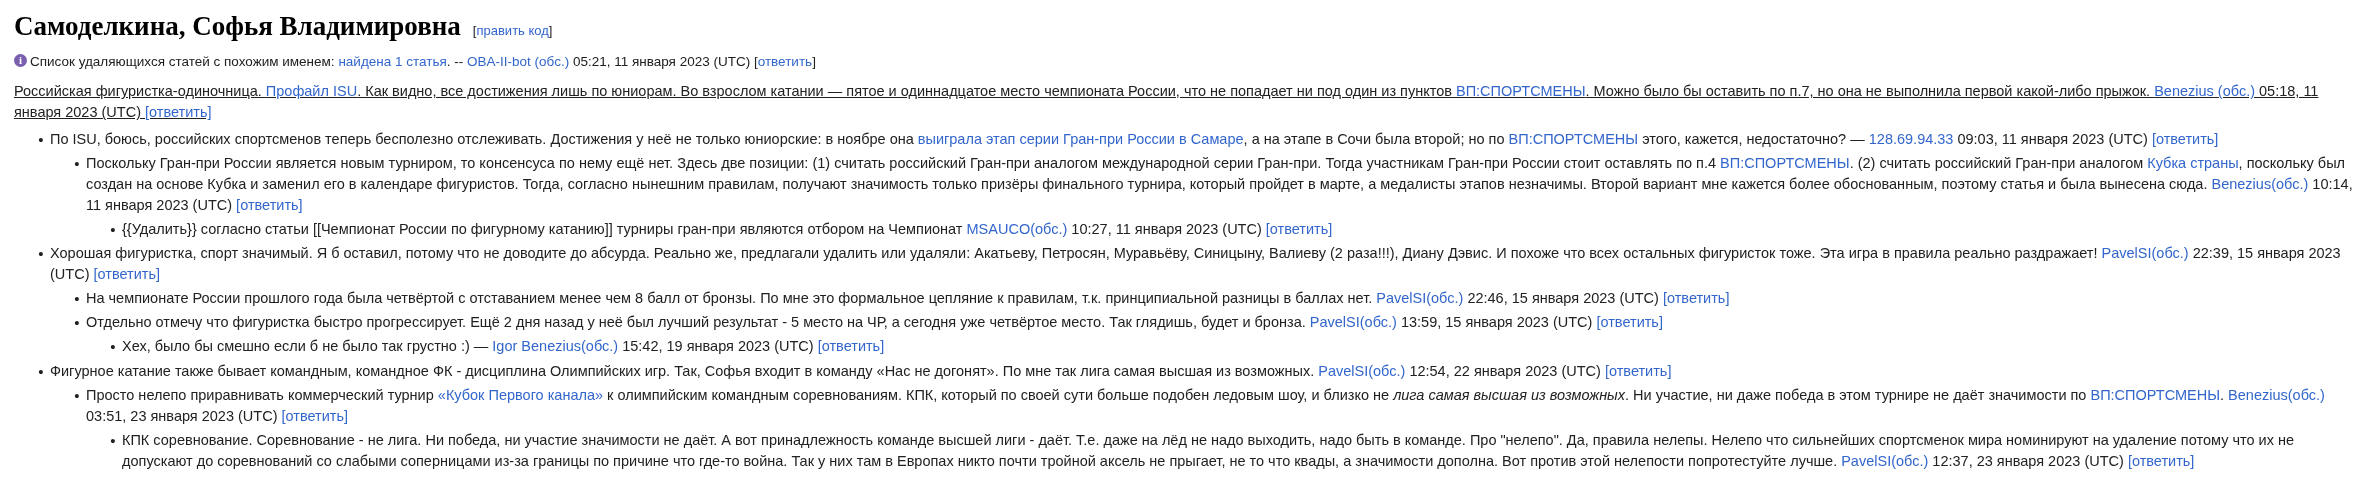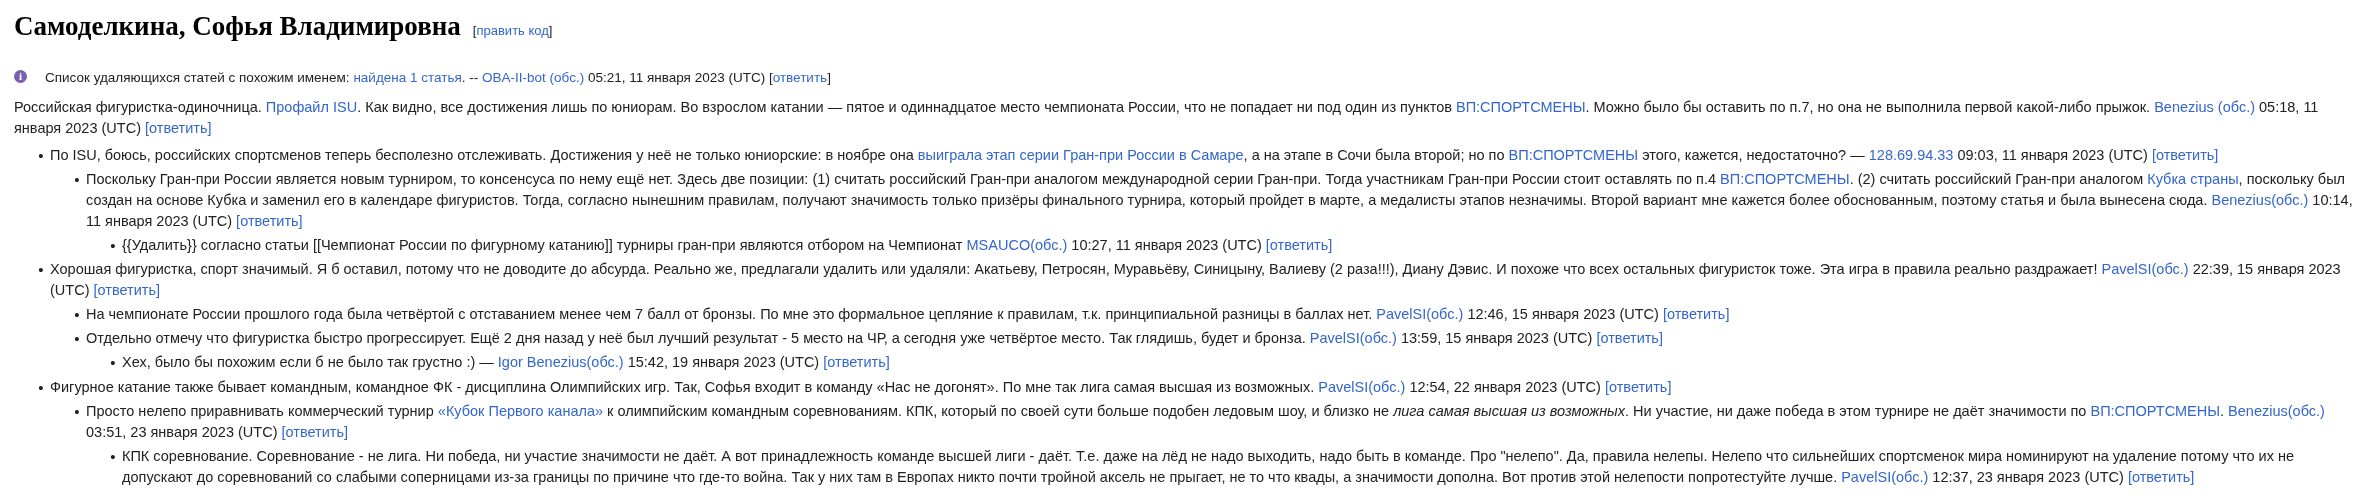--- a/index.html
+++ b/index.html
@@ -9,41 +9,41 @@
     font-family:"Liberation Sans", sans-serif;
     font-size:14.5px;
     line-height:1.45;
     color:#202122;
   }
   .page{padding:10px 14px 8px 14px;}
   h1.title{
     font-family:"Liberation Serif", serif;
     font-size:27px;
     font-weight:bold;
-    margin:0 0 22px 0;
+    margin:0 0 6px 0;
     padding:0 0 2px 0;
     line-height:1.25;
     color:#000;
   }
   h1.title .editlink{
     font-family:"Liberation Sans", sans-serif;
     font-size:13px;
     font-weight:normal;
     color:#202122;
     margin-left:12px;
     white-space:nowrap;
   }
   h1.title .editlink .br{color:#202122;}
   a{color:#3366cc;text-decoration:none;}
   .notice{
     margin:2px 0 10px 0;
     font-size:13.5px;
     display:flex;
     align-items:flex-start;
-    gap:18px;
+    gap:3px;
     text-align:right;
   }
   .notice .icon{
     display:inline-block;
     width:13px;height:13px;
     border-radius:50%;
     background:#7a5fb0;
     position:relative;
     margin-top:2px;
     flex:none;
@@ -52,21 +52,21 @@
     content:"i";
     position:absolute;
     left:0;right:0;top:-1px;
     text-align:center;
     font-family:"Liberation Serif",serif;
     font-size:11px;
     font-weight:bold;
     color:#fff;
     line-height:14px;
   }
-  p.intro{margin:0 0 6px 0;}
+  p.intro{margin:0 0 6px 0;text-decoration:underline;}
   ul{margin:0;padding:0;list-style:none;}
   li.comment{
     position:relative;
     margin:3px 0 3px 0;
   }
   li.comment > .bullet{
     position:absolute;
     left:-14px;
     top:0px;
     width:10px;
@@ -102,23 +102,23 @@
   </p>
 
   <div id="thread">
       <ul class="lvl1">
         <li class="comment"><span class="bullet">•</span><span><span>По ISU, боюсь, российских спортсменов теперь бесполезно отслеживать. Достижения у неё не только юниорские: в ноябре она </span><a href="#">выиграла этап серии Гран-при России в Самаре</a><span>, а на этапе в Сочи была второй; но по </span><a href="#">ВП:СПОРТСМЕНЫ</a><span> этого, кажется, недостаточно? — </span><a href="#">128.69.94.33</a><span> 09:03, 11 января 2023 (UTC) </span><a href="#">[ответить]</a></span><ul class="lvl2">
             <li class="comment"><span class="bullet">•</span><span><span>Поскольку Гран-при России является новым турниром, то консенсуса по нему ещё нет. Здесь две позиции: (1) считать российский Гран-при аналогом международной серии Гран-при. Тогда участникам Гран-при России стоит оставлять по п.4 </span><a href="#">ВП:СПОРТСМЕНЫ</a><span>. (2) считать российский Гран-при аналогом </span><a href="#">Кубка страны</a><span>, поскольку был создан на основе Кубка и заменил его в календаре фигуристов. Тогда, согласно нынешним правилам, получают значимость только призёры финального турнира, который пройдет в марте, а медалисты этапов незначимы. Второй вариант мне кажется более обоснованным, поэтому статья и была вынесена сюда. </span><a href="#">Benezius</a><a href="#">(обс.)</a><span> 10:14, 11 января 2023 (UTC) </span><a href="#">[ответить]</a></span><ul class="lvl3">
                 <li class="comment"><span class="bullet">•</span><span><span>{{Удалить}} согласно статьи [[Чемпионат России по фигурному катанию]] турниры гран-при являются отбором на Чемпионат </span><a href="#">MSAUCO</a><a href="#">(обс.)</a><span> 10:27, 11 января 2023 (UTC) </span><a href="#">[ответить]</a></span></li>
               </ul></li>
           </ul></li>
         <li class="comment"><span class="bullet">•</span><span><span>Хорошая фигуристка, спорт значимый. Я б оставил, потому что не доводите до абсурда. Реально же, предлагали удалить или удаляли: Акатьеву, Петросян, Муравьёву, Синицыну, Валиеву (2 раза!!!), Диану Дэвис. И похоже что всех остальных фигуристок тоже. Эта игра в правила реально раздражает! </span><a href="#">PavelSI</a><a href="#">(обс.)</a><span> 22:39, 15 января 2023 (UTC) </span><a href="#">[ответить]</a></span><ul class="lvl2">
-            <li class="comment"><span class="bullet">•</span><span><span>На чемпионате России прошлого года была четвёртой с отставанием менее чем 7 балл от бронзы. По мне это формальное цепляние к правилам, т.к. принципиальной разницы в баллах нет. </span><a href="#">PavelSI</a><a href="#">(обс.)</a><span> 12:46, 15 января 2023 (UTC) </span><a href="#">[ответить]</a></span></li>
+            <li class="comment"><span class="bullet">•</span><span><span>На чемпионате России прошлого года была четвёртой с отставанием менее чем 8 балл от бронзы. По мне это формальное цепляние к правилам, т.к. принципиальной разницы в баллах нет. </span><a href="#">PavelSI</a><a href="#">(обс.)</a><span> 22:46, 15 января 2023 (UTC) </span><a href="#">[ответить]</a></span></li>
             <li class="comment"><span class="bullet">•</span><span><span>Отдельно отмечу что фигуристка быстро прогрессирует. Ещё 2 дня назад у неё был лучший результат - 5 место на ЧР, а сегодня уже четвёртое место. Так глядишь, будет и бронза. </span><a href="#">PavelSI</a><a href="#">(обс.)</a><span> 13:59, 15 января 2023 (UTC) </span><a href="#">[ответить]</a></span><ul class="lvl3">
-                <li class="comment"><span class="bullet">•</span><span><span>Хех, было бы похожим если б не было так грустно :) — </span><a href="#">Igor Benezius</a><a href="#">(обс.)</a><span> 15:42, 19 января 2023 (UTC) </span><a href="#">[ответить]</a></span></li>
+                <li class="comment"><span class="bullet">•</span><span><span>Хех, было бы смешно если б не было так грустно :) — </span><a href="#">Igor Benezius</a><a href="#">(обс.)</a><span> 15:42, 19 января 2023 (UTC) </span><a href="#">[ответить]</a></span></li>
               </ul></li>
           </ul></li>
         <li class="comment"><span class="bullet">•</span><span><span>Фигурное катание также бывает командным, командное ФК - дисциплина Олимпийских игр. Так, Софья входит в команду «Нас не догонят». По мне так лига самая высшая из возможных. </span><a href="#">PavelSI</a><a href="#">(обс.)</a><span> 12:54, 22 января 2023 (UTC) </span><a href="#">[ответить]</a></span><ul class="lvl2">
             <li class="comment"><span class="bullet">•</span><span><span>Просто нелепо приравнивать коммерческий турнир </span><a href="#">«Кубок Первого канала»</a><span> к олимпийским командным соревнованиям. КПК, который по своей сути больше подобен ледовым шоу, и близко не </span><em>лига самая высшая из возможных</em><span>. Ни участие, ни даже победа в этом турнире не даёт значимости по </span><a href="#">ВП:СПОРТСМЕНЫ</a><span>. </span><a href="#">Benezius</a><a href="#">(обс.)</a><span> 03:51, 23 января 2023 (UTC) </span><a href="#">[ответить]</a></span><ul class="lvl3">
                 <li class="comment"><span class="bullet">•</span><span><span>КПК соревнование. Соревнование - не лига. Ни победа, ни участие значимости не даёт. А вот принадлежность команде высшей лиги - даёт. Т.е. даже на лёд не надо выходить, надо быть в команде. Про "нелепо". Да, правила нелепы. Нелепо что сильнейших спортсменок мира номинируют на удаление потому что их не допускают до соревнований со слабыми соперницами из-за границы по причине что где-то война. Так у них там в Европах никто почти тройной аксель не прыгает, не то что квады, а значимости дополна. Вот против этой нелепости попротестуйте лучше. </span><a href="#">PavelSI</a><a href="#">(обс.)</a><span> 12:37, 23 января 2023 (UTC) </span><a href="#">[ответить]</a></span></li>
               </ul></li>
           </ul></li>
       </ul>
     </div>
 

